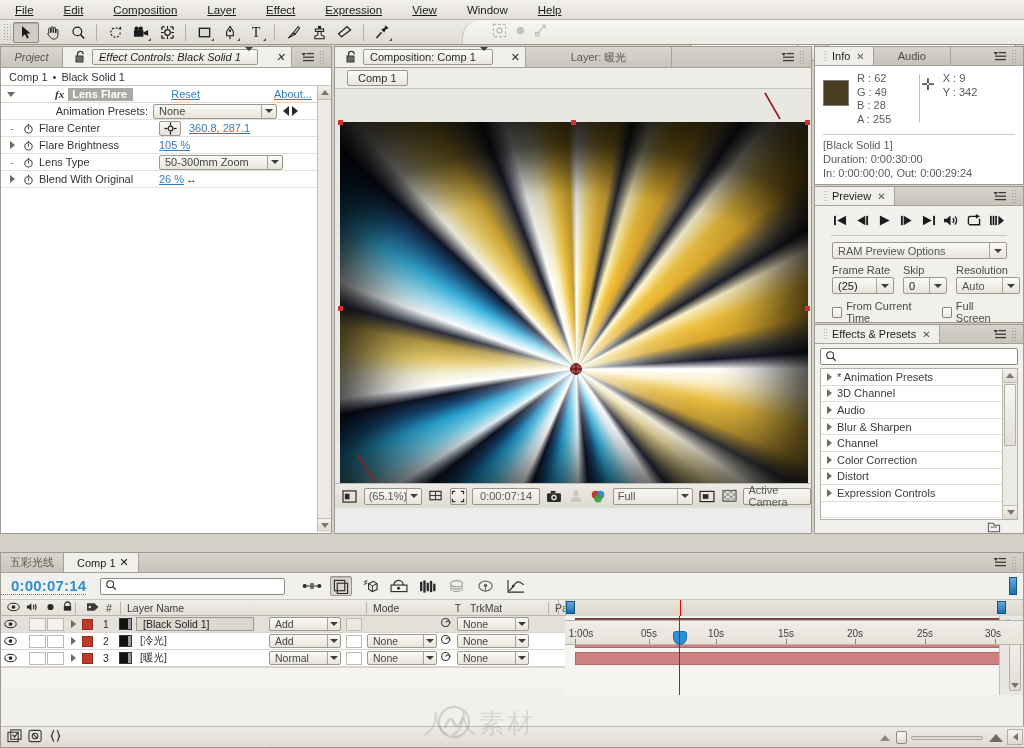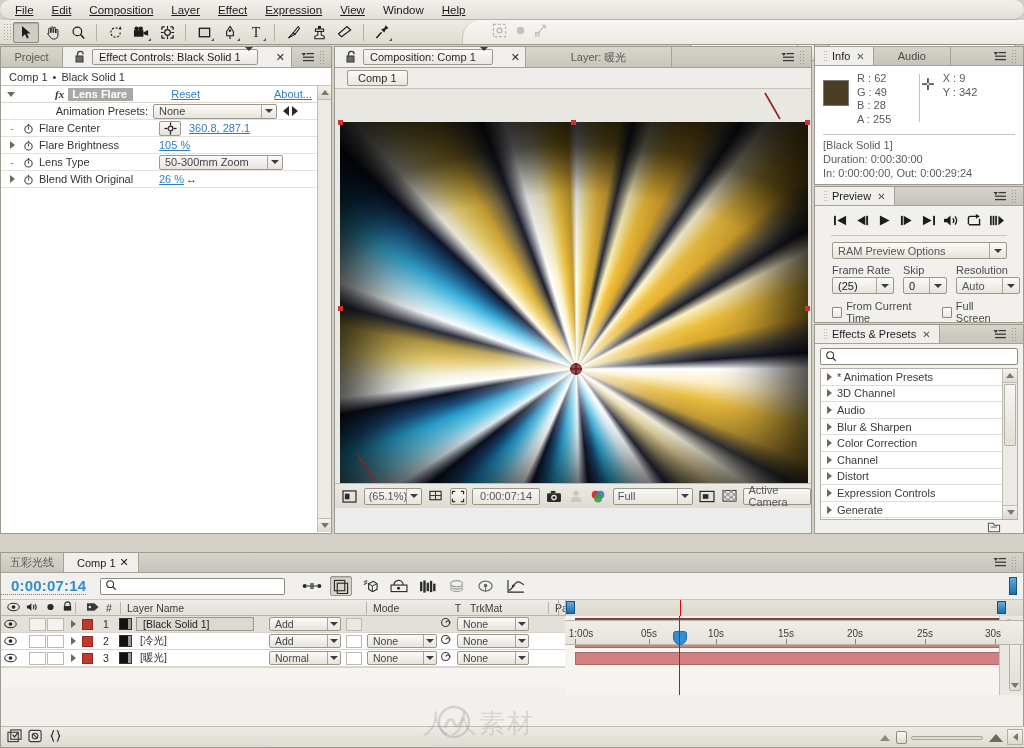--- a/index.html
+++ b/index.html
@@ -11,21 +11,21 @@
     background: #d4d0c8;
     -webkit-font-smoothing: none;
   }
   .app { position:relative; width:1024px; height:748px; background:#d4d0c8; }
 
   
   .menubar {
     position:absolute; left:0; top:0; width:1024px; height:20px;
     background: linear-gradient(#f2f0ec,#e2dfd8);
     border-bottom:1px solid #b6b2a8;
-    display:flex; align-items:center; padding-left:6px; gap:0px;border-radius:10px;
+    display:flex; align-items:center; padding-left:6px; gap:12px;
   }
   .menubar .mi {
     padding: 2px 9px; font-size:11.5px; color:#1c1c1c; cursor:default; white-space:nowrap;
   }
   .menubar .mi u { text-decoration: underline; }
 
   
   .toolbar {
     position:absolute; left:0; top:20px; width:1024px; height:25px;
     background: linear-gradient(#ecebe6,#dedbd2);
@@ -83,21 +83,21 @@
   .ptab .x { font-size:10px; color:#555; margin-left:2px; }
   .ptab .dots { width:5px; height:13px;
     background-image: radial-gradient(#8b8b8b .7px, transparent .8px); background-size:2.5px 3px; opacity:.8;}
   .ptab-fill { flex:1; background: linear-gradient(#d6d3cb,#c6c3ba); display:flex; align-items:center; justify-content:flex-end; padding-right:4px;}
   .pmenu { width:16px; height:13px; display:flex; align-items:center; justify-content:center; }
   .pgrip { width:6px; height:14px; background-image: radial-gradient(#8b8b8b .7px, transparent .8px);
     background-size:3px 3px; opacity:.8; margin-left:3px; margin-right:2px; }
 
   
   #effectControls { left:0; top:46px; width:332px; height:488px; background:#fff; }
-  .ec-tabs { height:21px; display:flex; align-items:stretch; background:linear-gradient(#dedbd4,#cbc8bf); border-bottom:1px solid #a6a299;}
+  .ec-tabs { height:21px; display:flex; align-items:stretch; background:linear-gradient(#dedbd4,#cbc8bf); border-bottom:1px solid #a6a299;font-style:italic;}
   .ec-projtab { width:62px; display:flex;align-items:center;justify-content:center; font-size:11px; color:#5a5850;
     background:linear-gradient(#d9d6ce,#c8c5bc); border-right:1px solid #a6a299;}
   .ec-activetab { display:flex; align-items:center; gap:5px; padding:0 6px; background:#f1efeb; border-right:1px solid #a6a299;}
   .ec-activetab .name {
     border:1px solid #9c988e; background:linear-gradient(#fbfaf7,#e9e6df); border-radius:2px;
     padding:1px 16px 1px 6px; font-size:11px; position:relative; color:#1d1d1d;
   }
   .lockicon { width:13px; height:14px; }
   .ec-breadcrumb { height:18px; background:#fff; border-bottom:1px solid #cac6bc;
     display:flex; align-items:center; padding-left:8px; font-size:11px; color:#333; gap:5px;}
@@ -913,37 +913,33 @@
       <div class="ef-item">
         <span class="tri"></span>
         <span>Audio</span>
         </div>
       <div class="ef-item">
         <span class="tri"></span>
         <span>Blur &amp; Sharpen</span>
         </div>
       <div class="ef-item">
         <span class="tri"></span>
-        <span>Color Correction</span>
+        <span>Channel</span>
         </div>
       <div class="ef-item">
         <span class="tri"></span>
-        <span>Channel</span>
+        <span>Color Correction</span>
         </div>
       <div class="ef-item">
         <span class="tri"></span>
         <span>Distort</span>
         </div>
       <div class="ef-item">
         <span class="tri"></span>
         <span>Expression Controls</span>
-        </div>
-      <div class="ef-item">
-        <span class="tri"></span>
-        <span>Generate</span>
         </div>
       <div class="ef-item">
         
         </div>
 
       <div style="position:absolute;right:0;top:0;bottom:0;width:15px;background:#eceae4;border-left:1px solid #bfbbb2;">
         <div style="height:14px;display:flex;align-items:center;justify-content:center;background:linear-gradient(#f4f2ee,#ddd9d1);border-bottom:1px solid #bfbbb2;">
             <span class="tri-up"></span>
           </div>
         <div style="position:absolute;top:15px;left:1px;right:1px;height:62px;background:linear-gradient(#f7f6f2,#e2dfd7);border:1px solid #b4b0a7;border-radius:1px;"></div>

